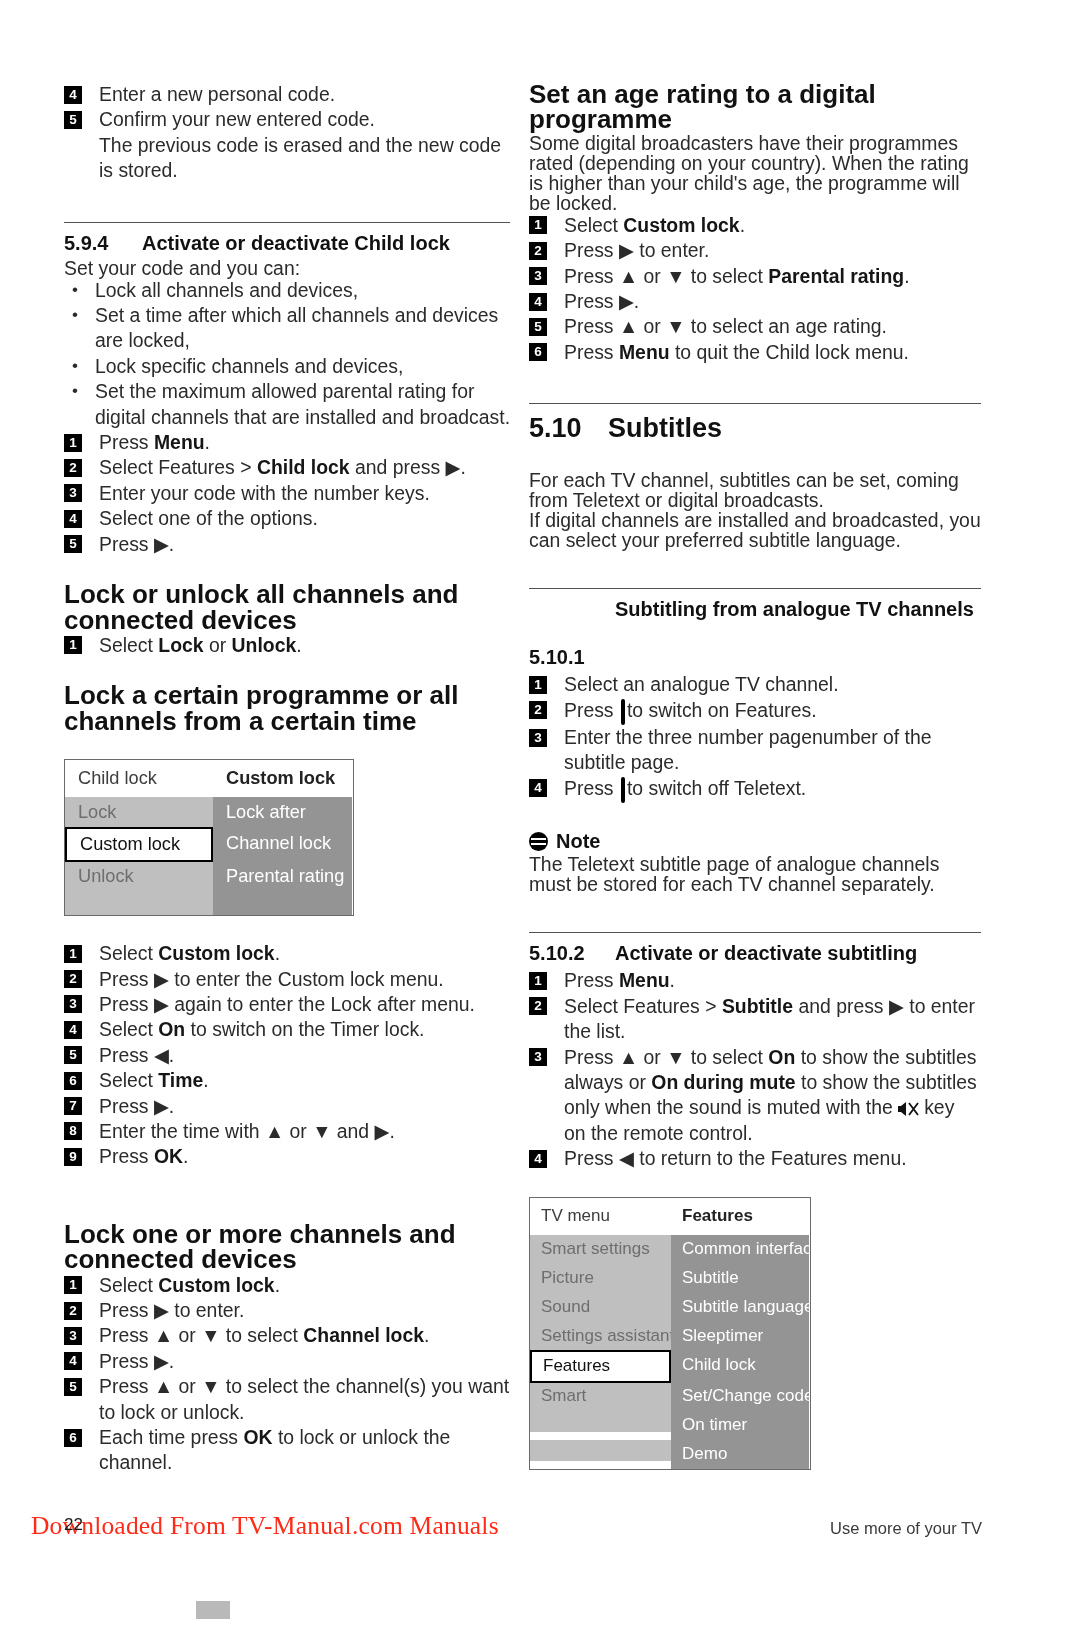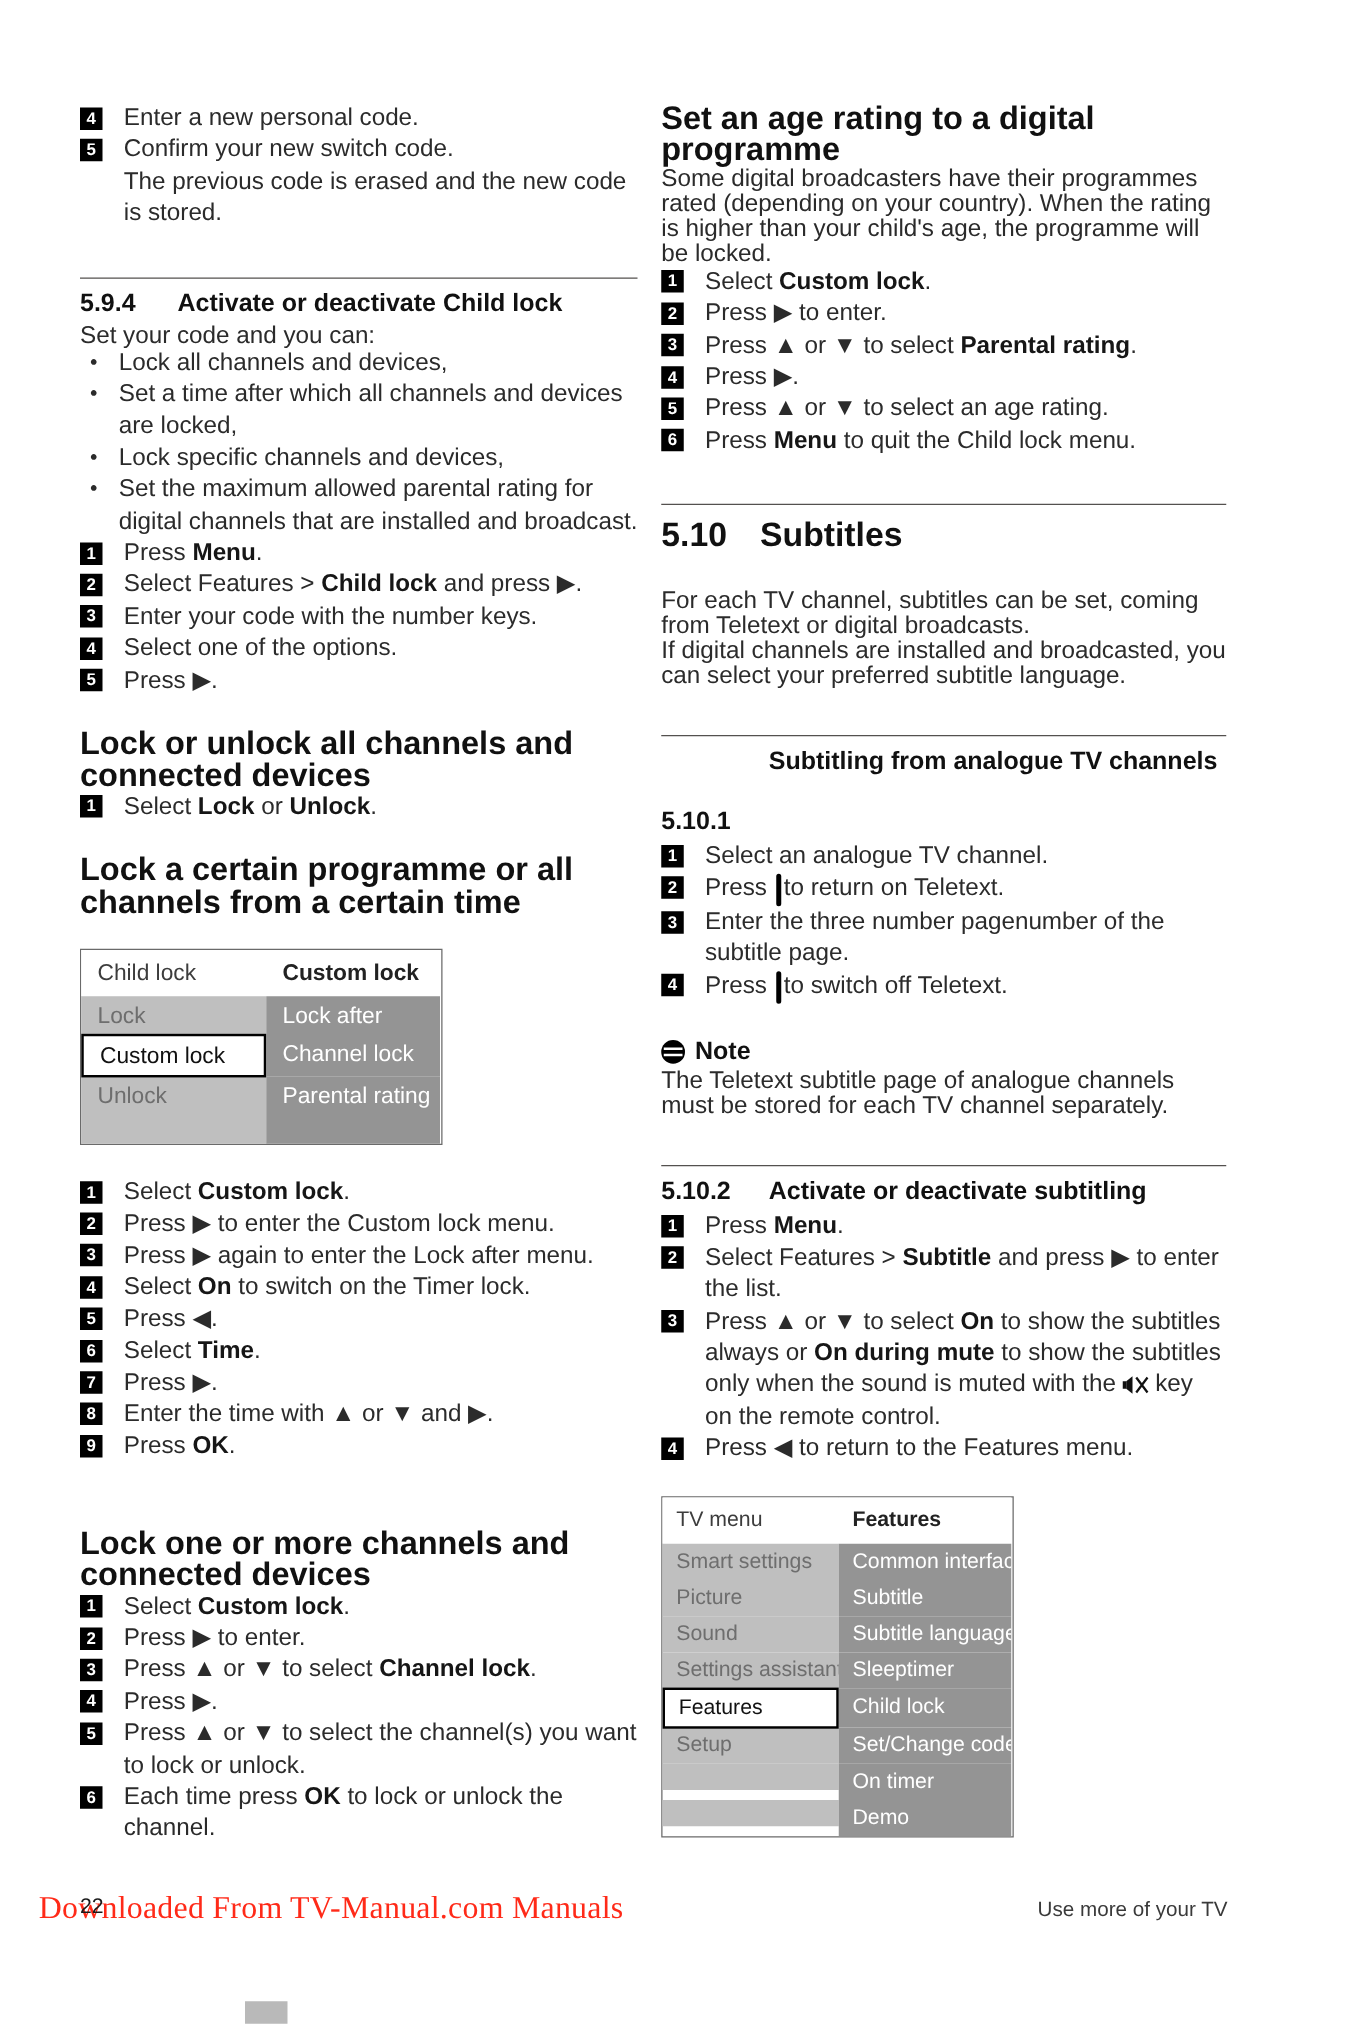--- a/index.html
+++ b/index.html
@@ -244,21 +244,21 @@
 
   <div class="col col-left">
 
     <ol class="steps">
       <li>
         <span class="sq">4</span>
         <span>Enter a new personal code.</span>
       </li>
       <li>
         <span class="sq">5</span>
-        <span>Confirm your new switch code.</span>
+        <span>Confirm your new entered code.</span>
       </li>
       <li style="padding-left:35px;">
         <span>The previous code is erased and the new code is stored.</span>
       </li>
     </ol>
 
     <div class="spacer-lg"></div>
     <div class="rule"></div>
 
     <h2 class="sec">
@@ -461,21 +461,21 @@
       <span>Subtitling from analogue TV channels</span>
     </h2>
 
     <ol class="steps">
       <li>
         <span class="sq">1</span>
         <span>Select an analogue TV channel.</span>
       </li>
       <li>
         <span class="sq">2</span>
-        <span>Press </span><span class="ico-teletext"><i></i><i></i><i></i></span><span> to return on Teletext.</span>
+        <span>Press </span><span class="ico-teletext"><i></i><i></i><i></i></span><span> to switch on Features.</span>
       </li>
       <li>
         <span class="sq">3</span>
         <span>Enter the three number pagenumber of the subtitle page.</span>
       </li>
       <li>
         <span class="sq">4</span>
         <span>Press </span><span class="ico-teletext"><i></i><i></i><i></i></span><span> to switch off Teletext.</span>
       </li>
     </ol>
@@ -546,21 +546,21 @@
       </div>
       <div class="row">
         <div class="cell c1 l">Settings assistant</div>
         <div class="cell c2 r">Sleeptimer</div>
       </div>
       <div class="row">
         <div class="cell c1 sel">Features</div>
         <div class="cell c2 r">Child lock</div>
       </div>
       <div class="row">
-        <div class="cell c1 l">Setup</div>
+        <div class="cell c1 l">Smart</div>
         <div class="cell c2 r">Set/Change code</div>
       </div>
       <div class="row">
         <div class="cell c1 l empty"></div>
         <div class="cell c2 r">On timer</div>
       </div>
       <div class="row">
         <div class="cell c1 l empty"></div>
         <div class="cell c2 r">Demo</div>
       </div>

